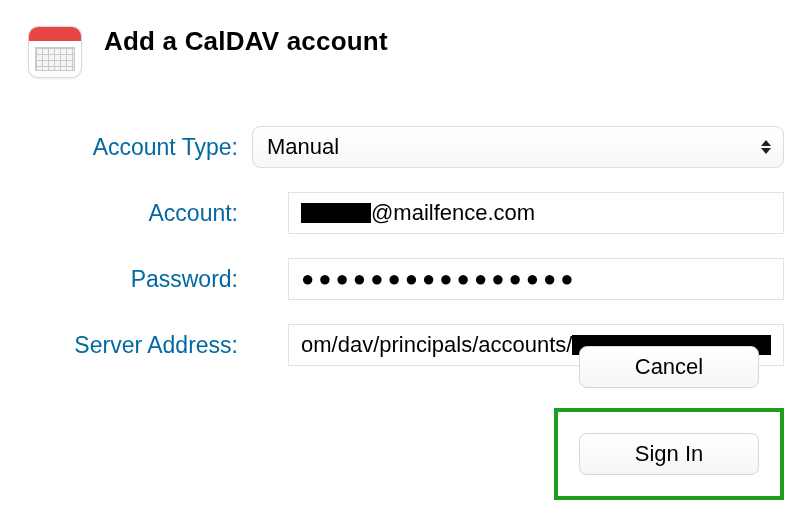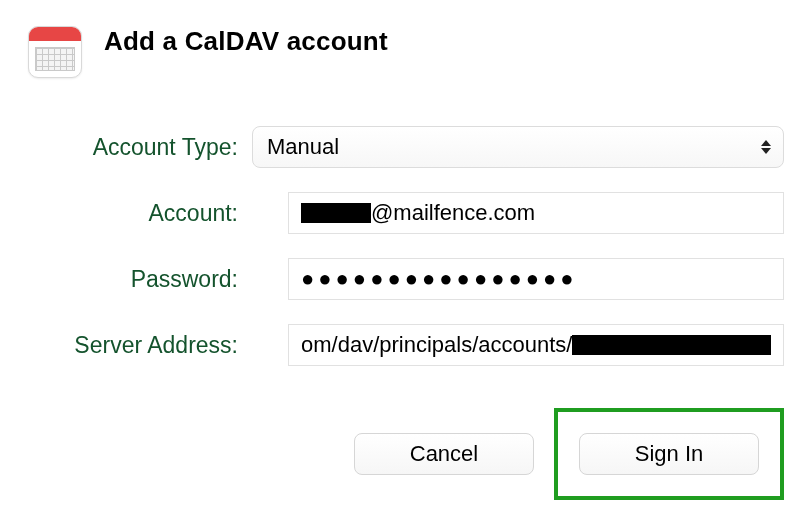--- a/index.html
+++ b/index.html
@@ -56,21 +56,21 @@
   .form {
     display: grid;
     grid-template-columns: 210px 1fr;
     column-gap: 14px;
     row-gap: 24px;
     align-items: center;
   }
   .label {
     text-align: right;
     font-size: 23px;
-    color: #14532d;
+    color: #0369a1;
   }
   .select {
     position: relative;
     height: 42px;
     border: 1px solid #dcdcdc;
     border-radius: 8px;
     background: linear-gradient(#ffffff, #f7f7f7);
     display: flex;
     align-items: center;
     padding: 0 40px 0 14px;
@@ -126,20 +126,21 @@
   .server-line .redact { flex: none; }
   .server-line .post { flex: none; }
 
   .footer {
     position: absolute;
     right: 28px;
     bottom: 24px;
     display: flex;
     gap: 20px;
     align-items: center;
+    flex-direction: column;
   }
   .btn {
     height: 42px;
     min-width: 180px;
     padding: 0 24px;
     border: 1px solid #d6d6d6;
     border-radius: 8px;
     background: linear-gradient(#ffffff, #f6f6f6);
     font-size: 22px;
     display: flex;

